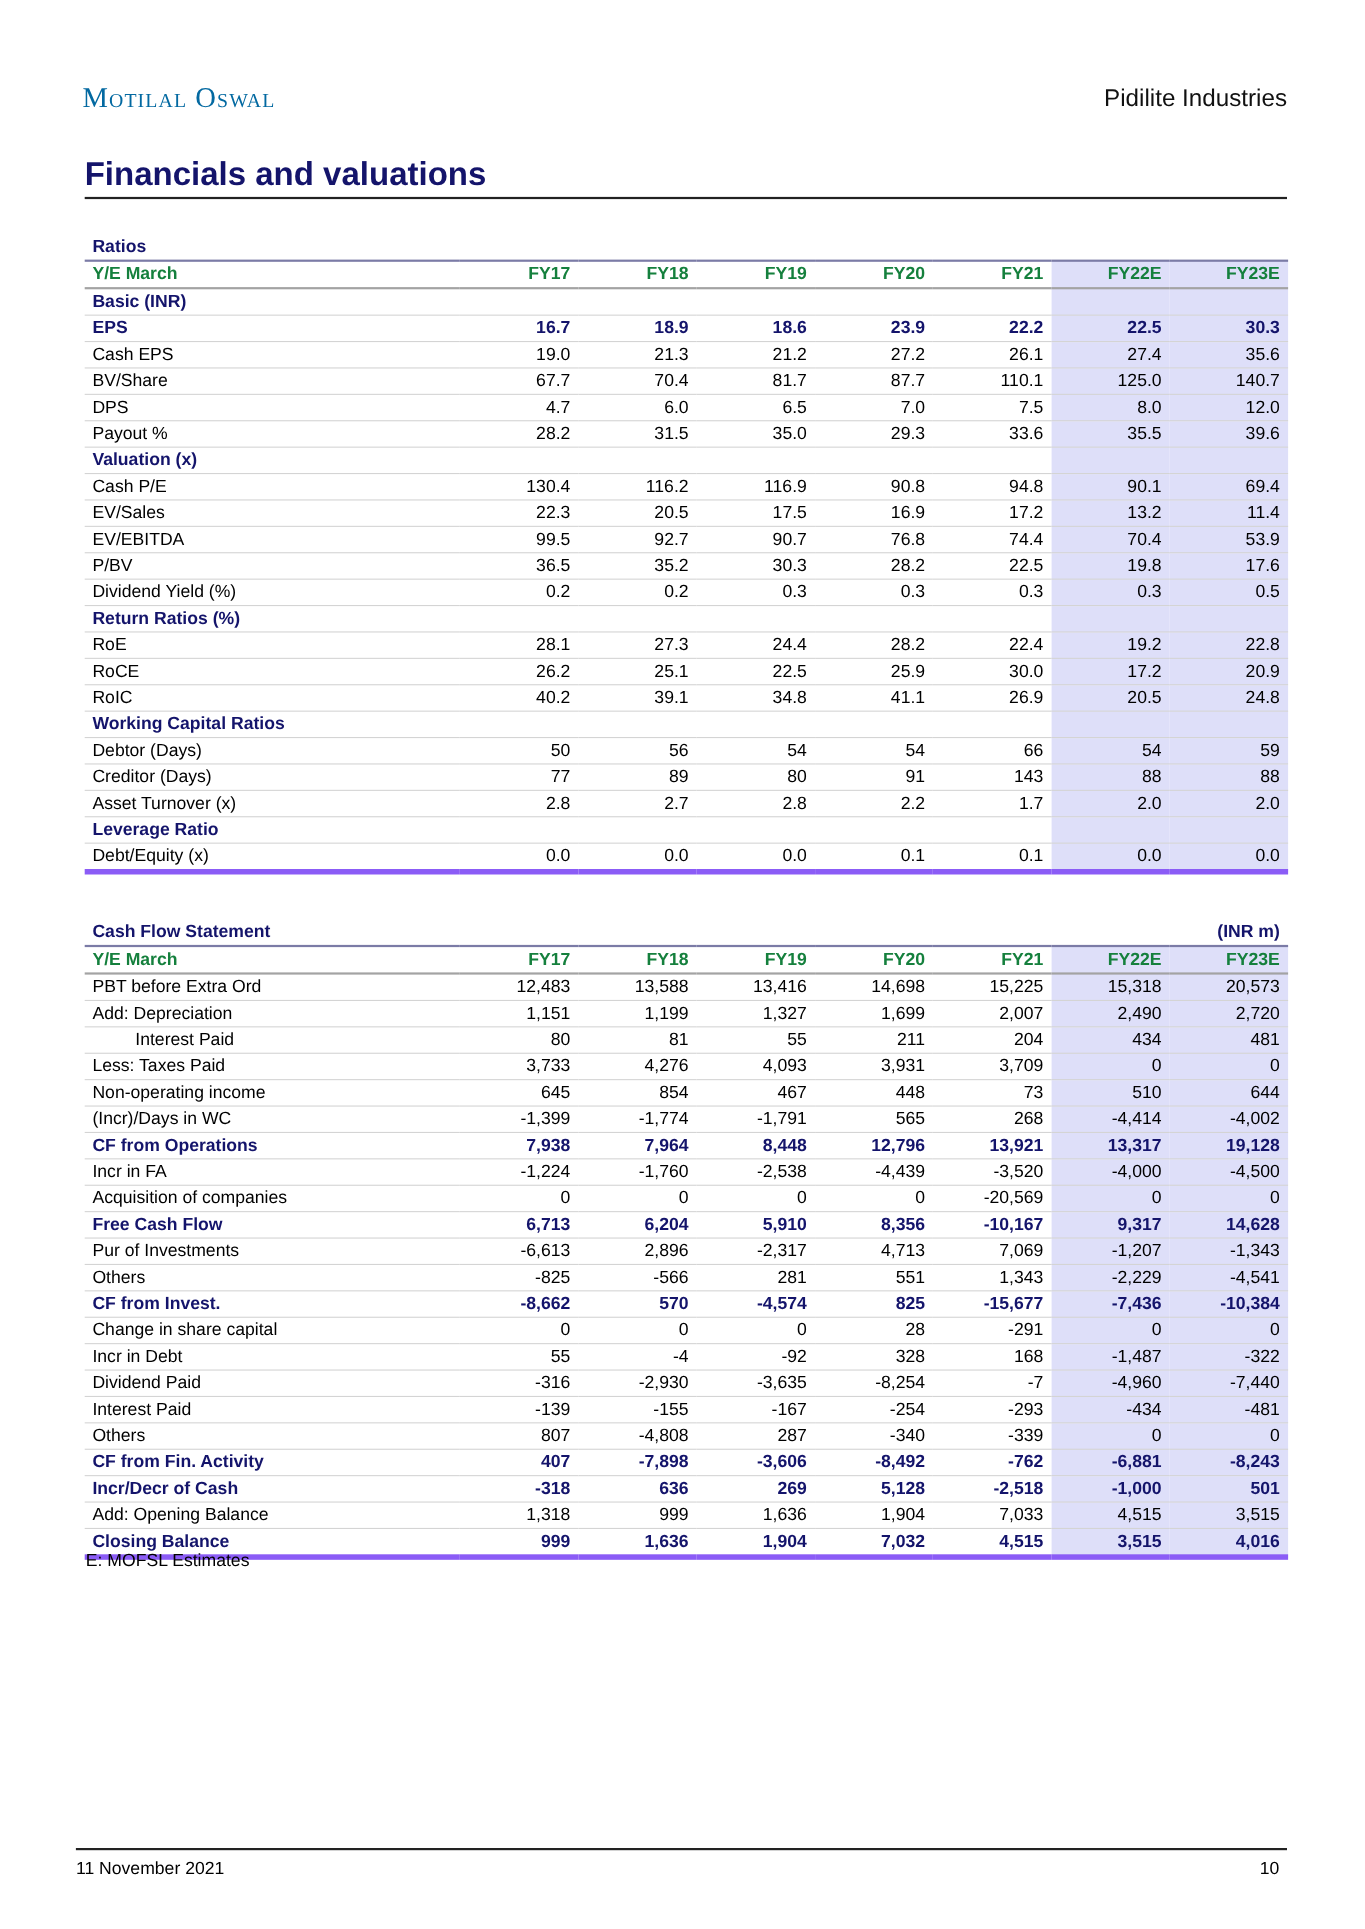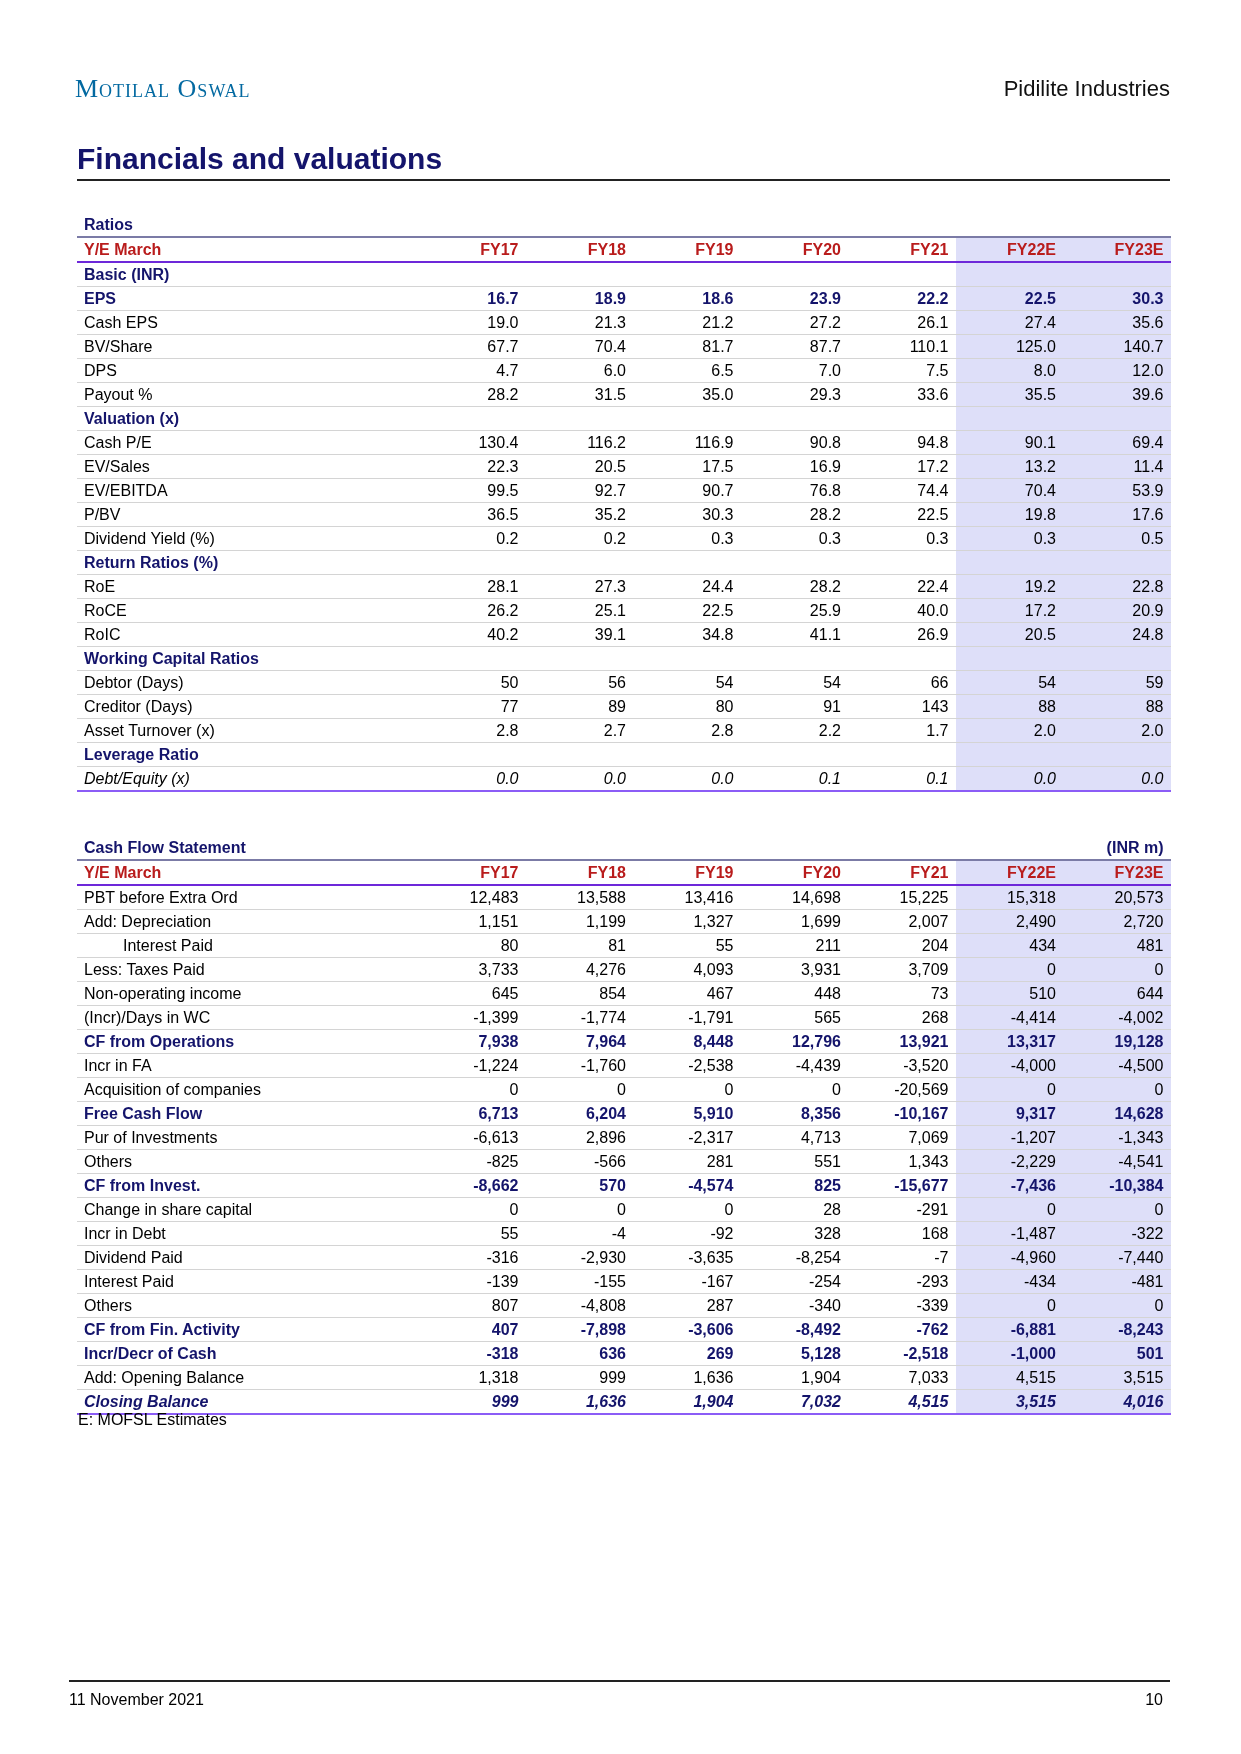--- a/index.html
+++ b/index.html
@@ -9,24 +9,24 @@
   .page-title { position:absolute; left:77px; top:142px; font-size:30px; font-weight:bold; color:#14146b; }
   .title-rule { position:absolute; left:77px; width:1093px; top:179px; height:2px; background:#222; }
   table.fin { position:absolute; left:77px; border-collapse:collapse; table-layout:fixed; width:1091px; font-size:16px; }
   table.fin col.lbl { width:341px; }
   table.fin col.num { width:107.5px; }
   table.fin td { height:23px; padding:0 7px; line-height:23px; white-space:nowrap; border-bottom:1px solid #d4d4d4; }
   table.fin td.num { text-align:right; }
   table.fin td.est { background:#dedff9; }
   tr.title td { border-bottom:2px solid #7b7ba6; font-weight:bold; color:#14146b; }
   tr.title td.est { background:#fff; }
-  tr.head td { border-bottom:2px solid #6d28d9; font-weight:bold; color:#b91c1c; }
+  tr.head td { border-bottom:2px solid #a3a3a3; font-weight:bold; color:#15803d; }
   tr.section td { font-weight:bold; color:#14146b; }
   tr.bold td { font-weight:bold; color:#14146b; }
-  tr.last td { border-bottom:2px solid #8b5cf6;font-style:italic; }
+  tr.last td { border-bottom:5px solid #8b5cf6; }
   td.indent { padding-left:46px !important; }
   #ratios { top:213px; }
   #cashflow { top:836px; }
   .footnote { position:absolute; left:78px; top:1411px; font-size:16px; }
   .footer-rule { position:absolute; left:69px; width:1101px; top:1680px; height:2px; background:#222; }
   .footer-date { position:absolute; left:69px; top:1691px; font-size:16px; }
   .footer-page { position:absolute; right:78px; top:1691px; font-size:16px; }
 </style>
 </head>
 <body>
@@ -207,21 +207,21 @@
         <td class="num">22.4</td>
         <td class="num est">19.2</td>
         <td class="num est">22.8</td>
       </tr>
       <tr class="">
         <td>RoCE</td>
         <td class="num">26.2</td>
         <td class="num">25.1</td>
         <td class="num">22.5</td>
         <td class="num">25.9</td>
-        <td class="num">40.0</td>
+        <td class="num">30.0</td>
         <td class="num est">17.2</td>
         <td class="num est">20.9</td>
       </tr>
       <tr class="">
         <td>RoIC</td>
         <td class="num">40.2</td>
         <td class="num">39.1</td>
         <td class="num">34.8</td>
         <td class="num">41.1</td>
         <td class="num">26.9</td>

